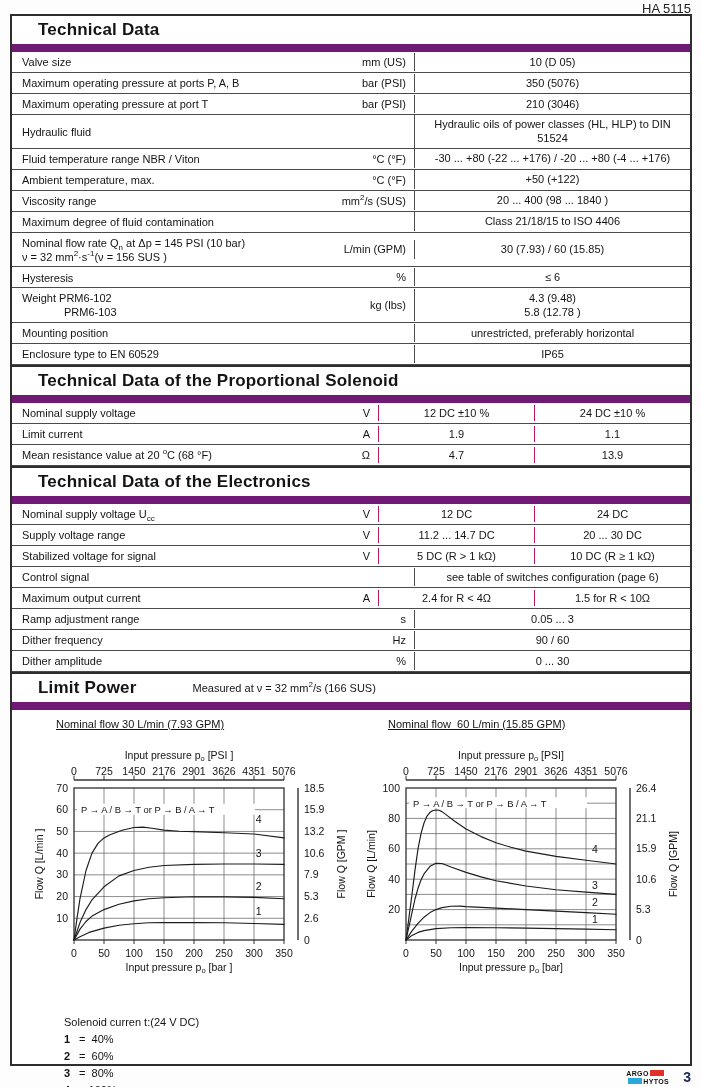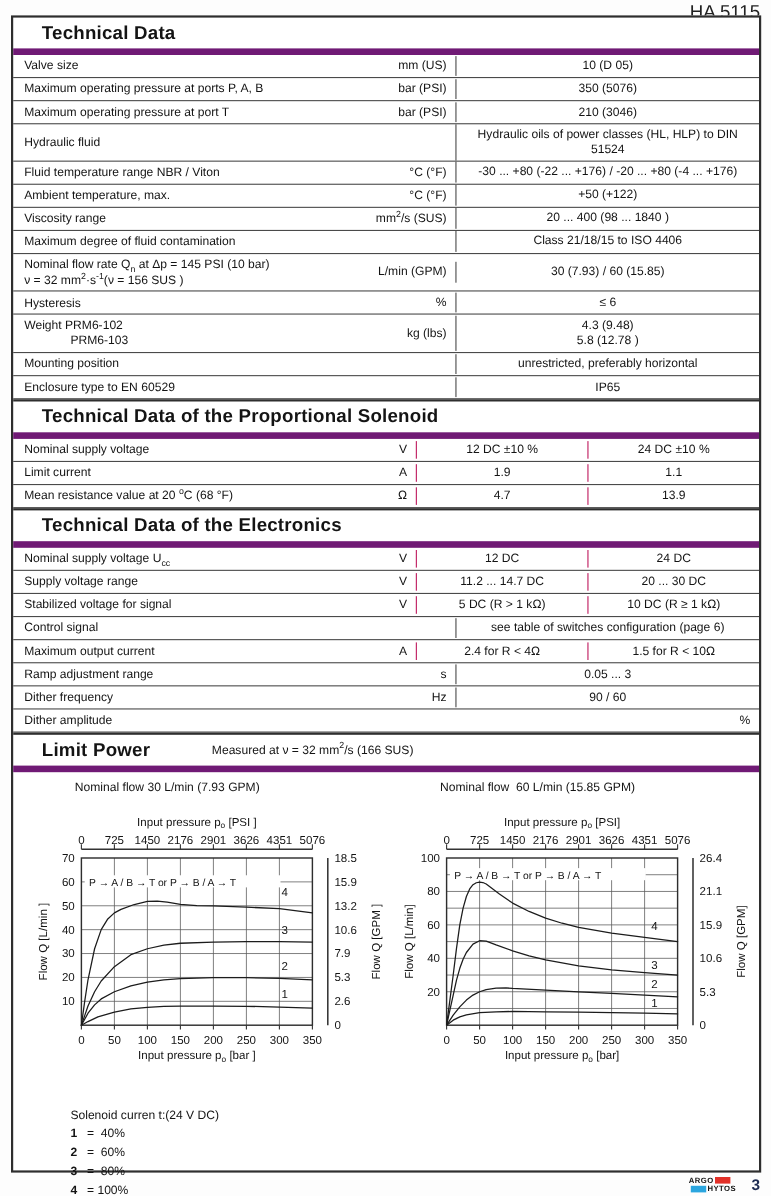--- a/index.html
+++ b/index.html
@@ -1,45 +1,45 @@
 <!DOCTYPE html>
 <html><head>
 <meta charset="utf-8">
 <style>
   html,body{margin:0;padding:0;}
   body{
     width:701px;height:1087px;background:#fdfdfd;position:relative;
     font-family:"Liberation Sans", sans-serif;color:#141414;font-size:11px;
     -webkit-font-smoothing:antialiased;
   }
-  .doc-code{position:absolute;top:1px;right:10px;font-size:17px;color:#222;}
+  .doc-code{position:absolute;top:1px;right:10px;font-size:13px;color:#222;}
   .outer{
     position:absolute;left:10px;top:14px;width:678px;height:1048px;
     border:2px solid #2e2e2e;background:#fff;
   }
   .sec-h{
     display:flex;align-items:center;padding-left:26px;height:28px;
-    border-bottom:6px solid #701a75;font-weight:bold;font-size:17px;letter-spacing:.2px;
+    border-bottom:8px solid #701a75;font-weight:bold;font-size:17px;letter-spacing:.2px;
   }
   .sec-h.bt{border-top:2px solid #2e2e2e;}
   .sub-note{font-weight:normal;font-size:11px;margin-left:56px;letter-spacing:0;}
   .trow{display:flex;align-items:center;border-bottom:1px solid #4a4a4a;min-height:20px;}
   .trow:last-of-type{border-bottom:1px solid #4a4a4a;}
   .cl{flex:1;display:flex;flex-direction:column;justify-content:center;padding:3px 2px 2px 10px;line-height:1.3;}
   .cl .ind{padding-left:42px;}
   .cu{width:86px;display:flex;flex-direction:column;justify-content:center;text-align:right;padding-right:8px;white-space:nowrap;}
   .cv{width:276px;box-sizing:border-box;border-left:1px solid #4a4a4a;display:flex;flex-direction:column;justify-content:center;text-align:center;padding:2px 4px;line-height:1.3;}
   .cv2{width:156px;box-sizing:border-box;border-left:1px solid #be185d;display:flex;align-items:center;justify-content:center;text-align:center;padding:2px 4px;}
   sup{font-size:8px;vertical-align:super;line-height:0;}
   sub{font-size:8px;vertical-align:sub;line-height:0;}
   .charts{position:relative;height:381px;}
   .chart-block{position:absolute;top:6px;}
   .chart-block.left{left:16px;}
   .chart-block.right{left:348px;}
-  .chart-title{font-size:11px;margin:2px 0 18px 40px;white-space:pre;}
+  .chart-title{font-size:11px;margin:2px 0 18px 28px;white-space:pre;text-decoration:underline;}
   .legend{position:absolute;left:52px;top:304px;font-size:11px;line-height:1.55;}
   .legend .li b{display:inline-block;width:12px;}
   .legend .li span{white-space:pre;}
   .footer{position:absolute;right:10px;bottom:2px;display:flex;align-items:center;gap:14px;}
   .logo{display:flex;flex-direction:column;gap:1px;}
   .lrow{display:flex;align-items:center;gap:1px;height:7px;}
   .ltxt{font-size:7px;font-weight:bold;letter-spacing:.4px;color:#111;line-height:7px;}
   .lrow.r2{justify-content:flex-start;margin-left:2px;}
   .lsq{width:14px;height:6px;display:inline-block;}
   .pagenum{font-size:14px;font-weight:bold;color:#1d2b52;}
@@ -193,20 +193,21 @@
     <div class="cv">0.05 ... 3</div>
   </div>
   <div class="trow">
     <div class="cl">Dither frequency</div>
     <div class="cu">Hz</div>
     <div class="cv">90 / 60</div>
   </div>
   <div class="trow">
     <div class="cl">Dither amplitude</div>
     <div class="cu">%</div>
+    <div class="cv">0 ... 30</div>
   </div>
 
   <div class="sec-h bt">
     <span>Limit Power</span>
     <span class="sub-note"><span>Measured at ν = 32 mm</span><sup>2</sup><span>/s (166 SUS)</span></span>
   </div>
 
   <div class="charts">
     <div class="chart-block left">
       <div class="chart-title">Nominal flow 30 L/min (7.93 GPM)</div>

